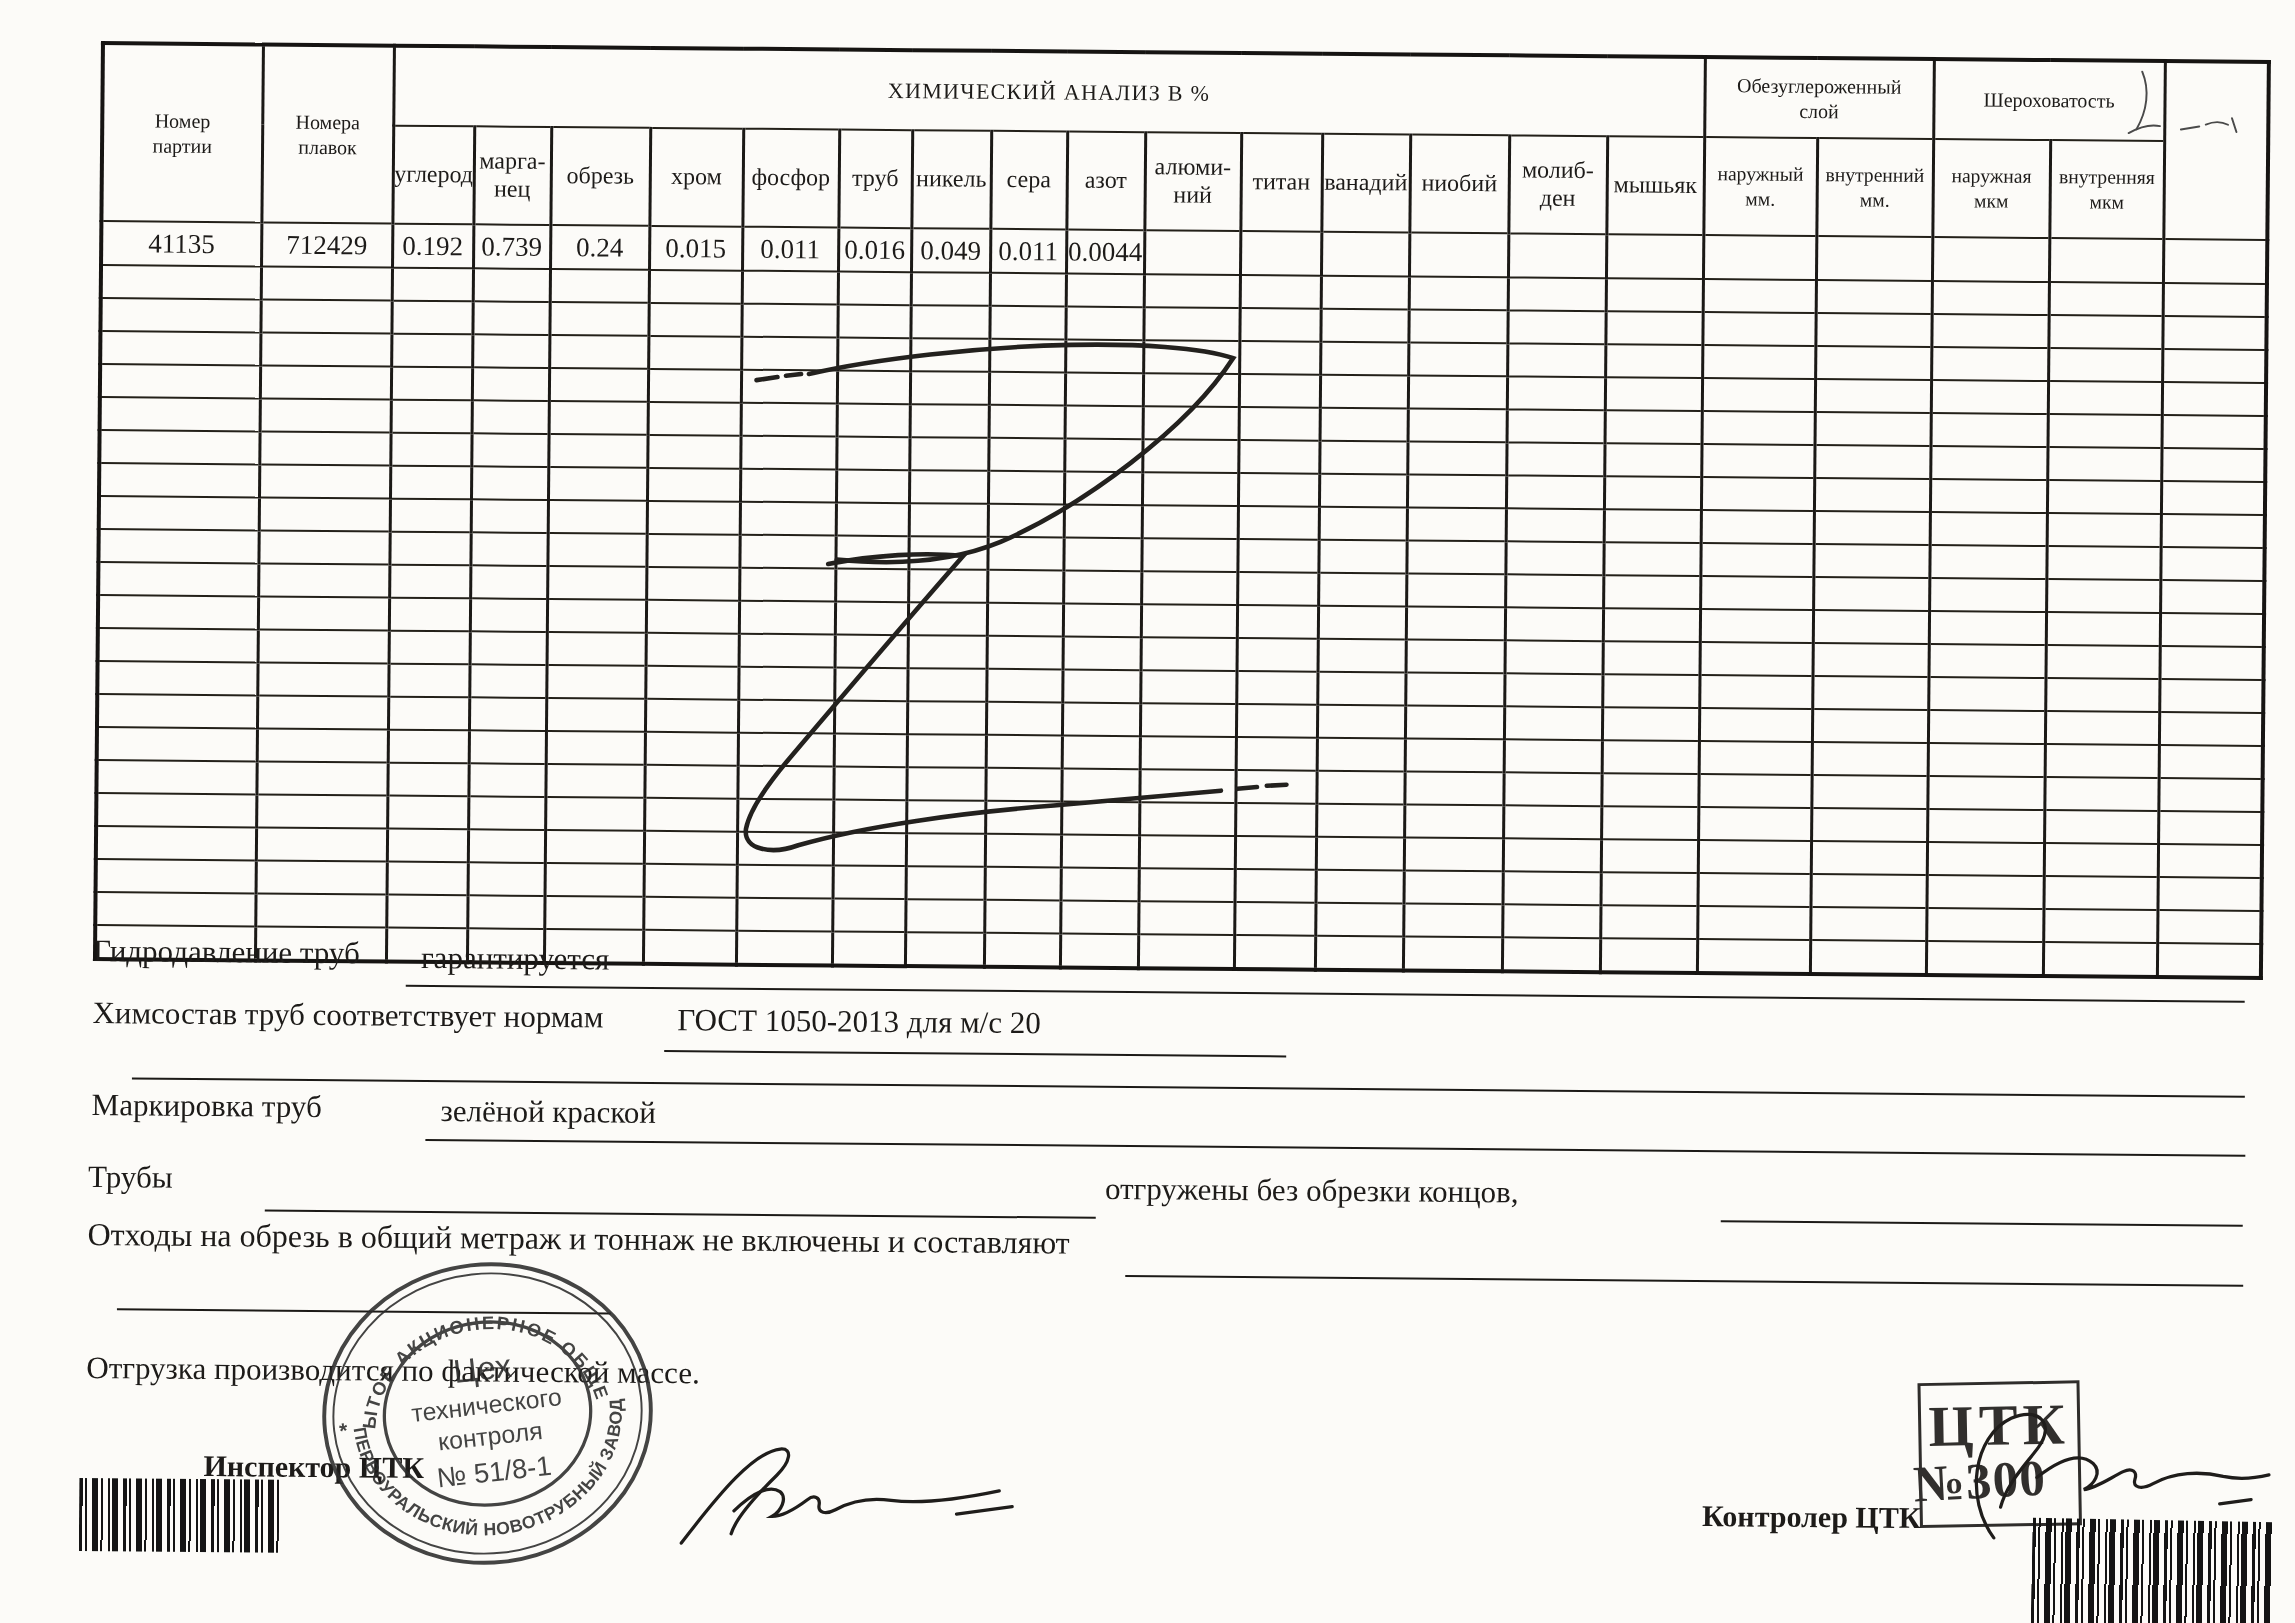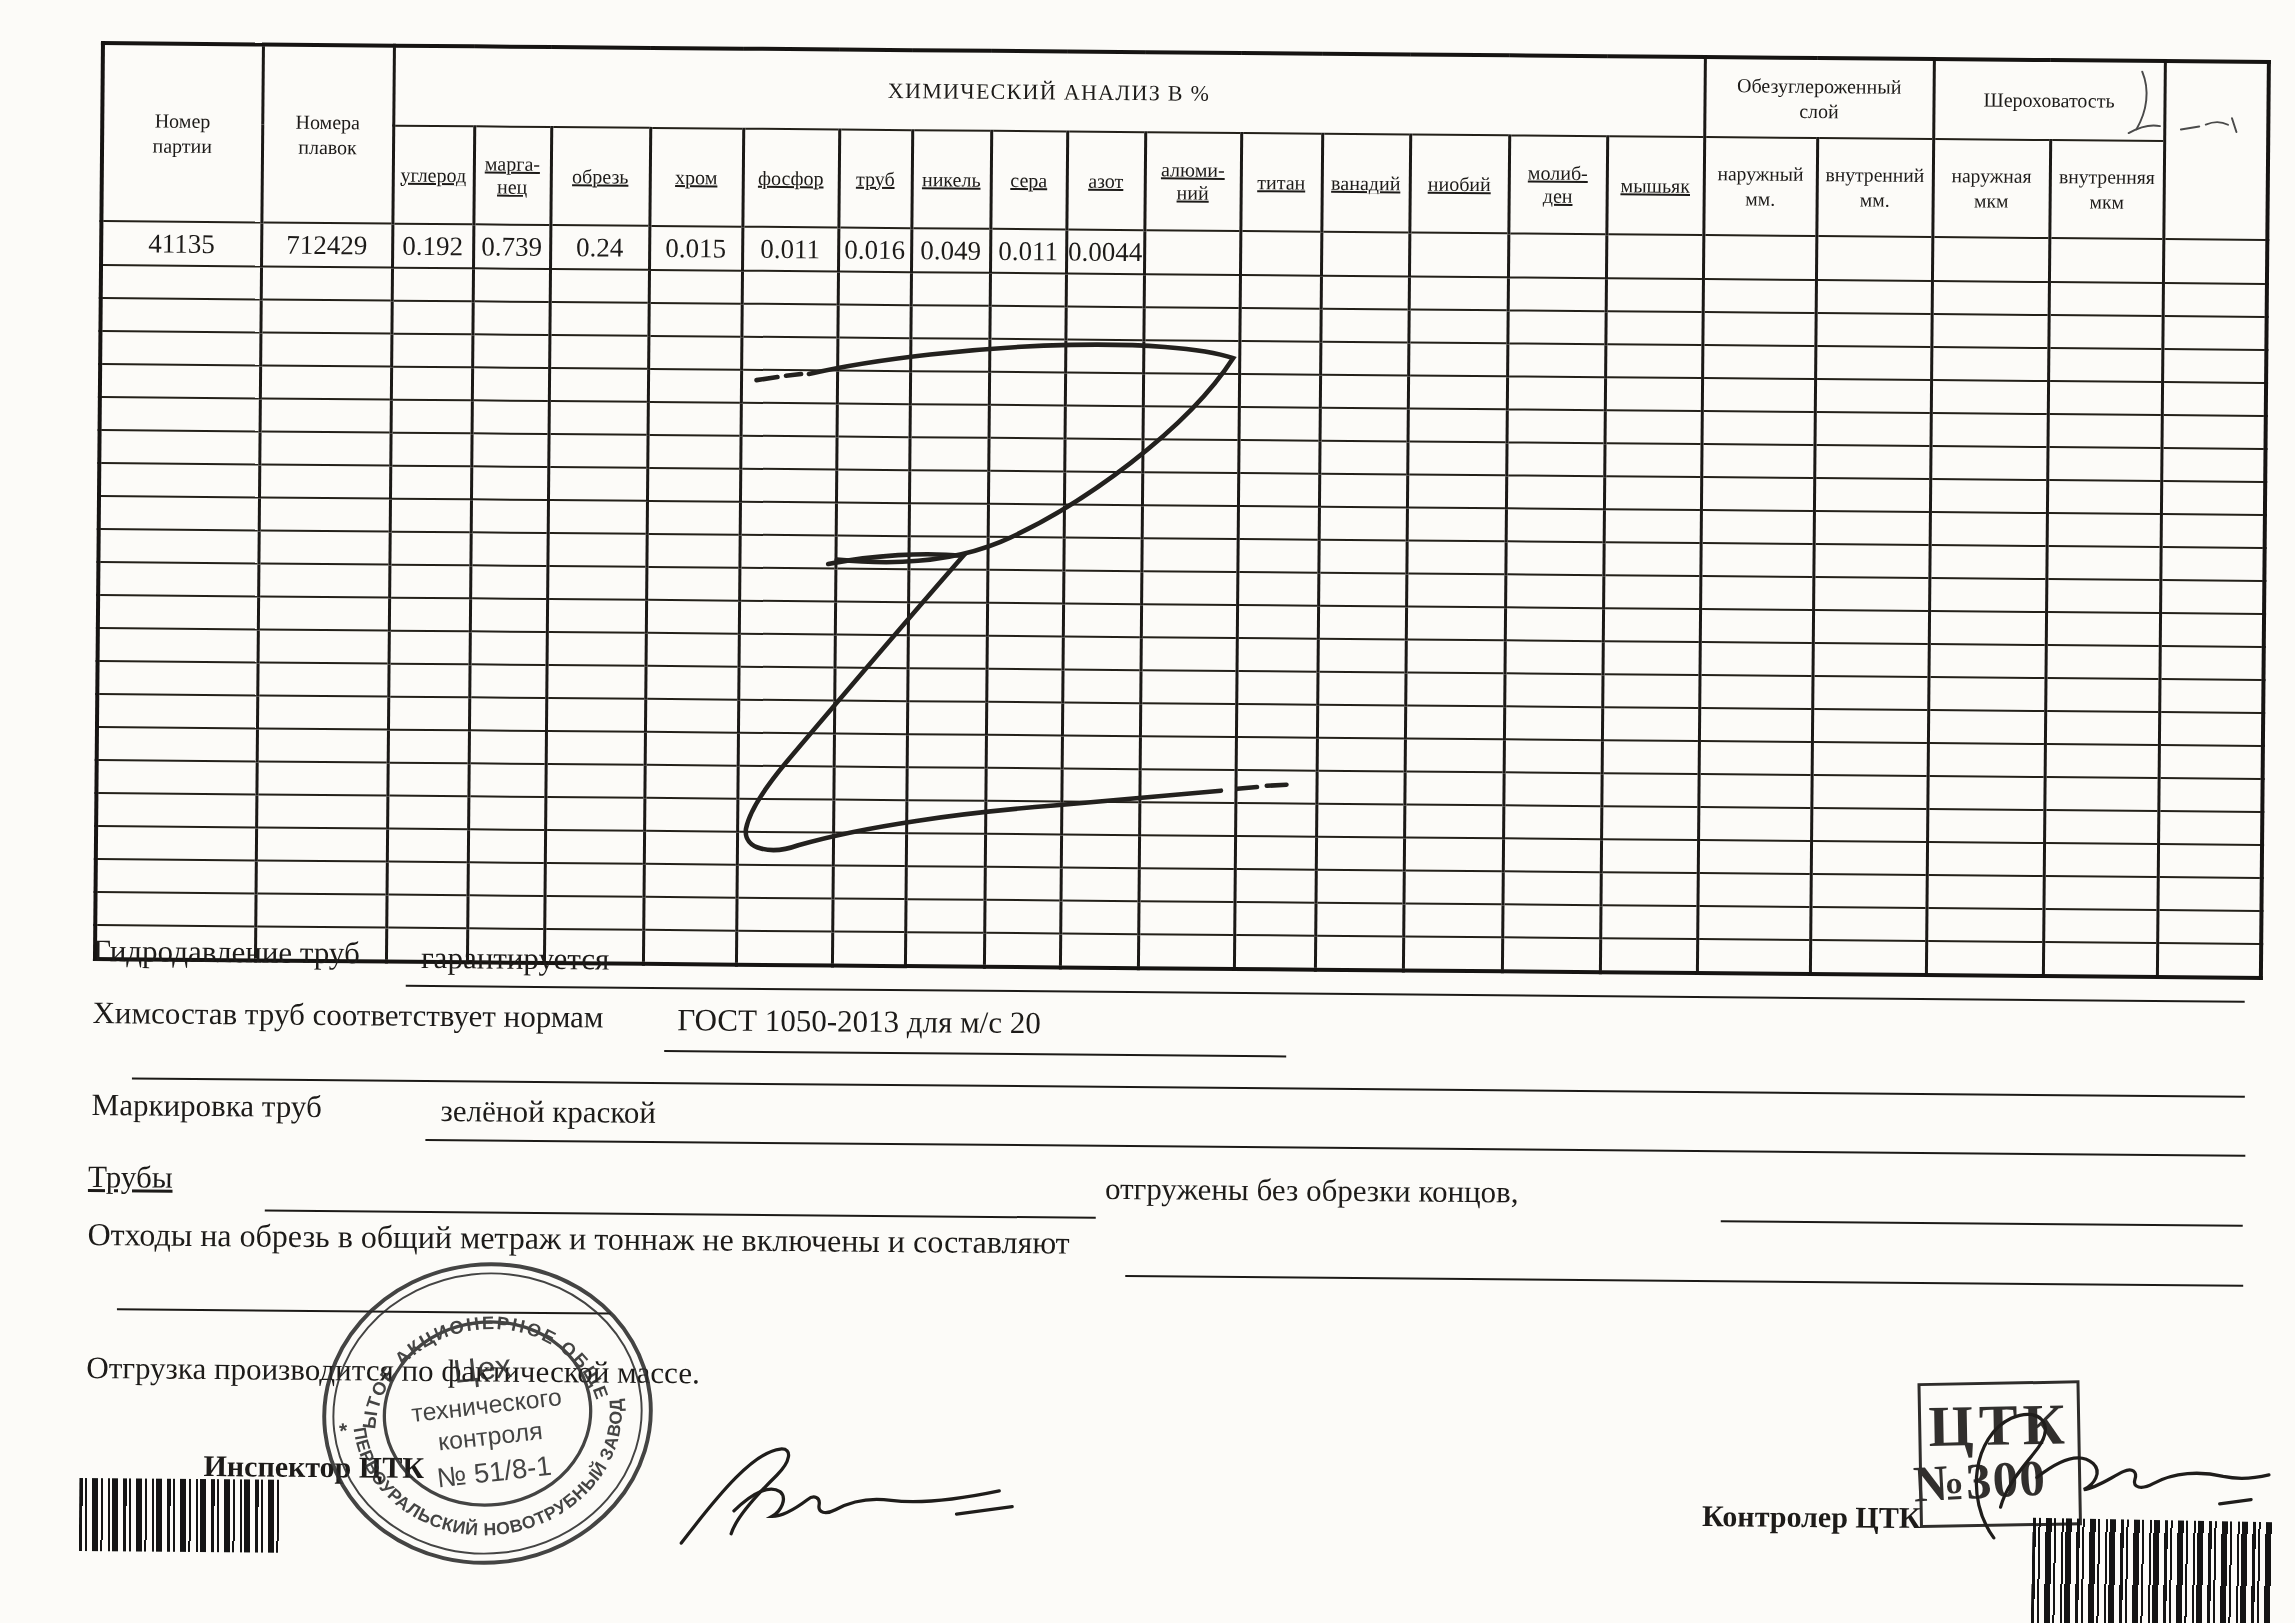--- a/index.html
+++ b/index.html
@@ -10,21 +10,21 @@
 
   
   .cert-table{position:absolute;left:101px;top:41px;width:2168px;
               border-collapse:collapse;table-layout:fixed;
               border:4.6px solid #161412;}
   .cert-table td,.cert-table th{border-left:3.3px solid #1b1916;border-right:3.3px solid #1b1916;
               border-top:2px solid #232019;border-bottom:2px solid #232019;
               padding:0;text-align:center;vertical-align:middle;font-weight:normal;
               overflow:hidden;}
   .hdr-title{height:77px;font-size:22px;letter-spacing:1.3px;}
-  .hdr-el{height:96px;font-size:20px;line-height:1.15;text-decoration:underline;}
+  .hdr-el{height:96px;font-size:24px;line-height:1.15;}
   .hdr-main{font-size:20px;line-height:1.25;}
   .hdr-sub{font-size:19.6px;line-height:1.3;}
   .data-row td{height:42px;font-size:27px;}
   .empty-row td{height:31px;}
   .pre{white-space:pre-line;}
 
   
   .overlay{position:absolute;pointer-events:none;}
 
   
@@ -687,21 +687,21 @@
   <div class="fld" style="left:101px;top:995px;">Химсостав труб соответствует нормам</div>
   <div class="fld-value" style="left:686px;top:997px;">ГОСТ 1050-2013 для м/с 20</div>
   <div class="rule" style="left:673px;top:1045px;width:622px;"></div>
 
   <div class="rule" style="left:141px;top:1077px;width:2113px;"></div>
 
   <div class="fld" style="left:101px;top:1087px;">Маркировка труб</div>
   <div class="fld-value" style="left:450px;top:1090px;">зелёной краской</div>
   <div class="rule" style="left:435px;top:1136px;width:1820px;"></div>
 
-  <div class="fld" style="left:98px;top:1159px;text-decoration:underline;">Трубы</div>
+  <div class="fld" style="left:98px;top:1159px;">Трубы</div>
   <div class="rule" style="left:275px;top:1208px;width:831px;"></div>
   <div class="fld-value" style="left:1115px;top:1162px;">отгружены без обрезки концов,</div>
   <div class="rule" style="left:1731px;top:1206px;width:522px;"></div>
 
   <div class="fld" style="left:98px;top:1216px;font-size:32px;">Отходы на обрезь в общий метраж и тоннаж не включены и составляют</div>
   <div class="rule" style="left:1136px;top:1266px;width:1118px;"></div>
   <div class="rule" style="left:128px;top:1308px;width:494px;"></div>
 
   <div class="fld" style="left:98px;top:1350px;">Отгрузка производится по фактической массе.</div>
 

